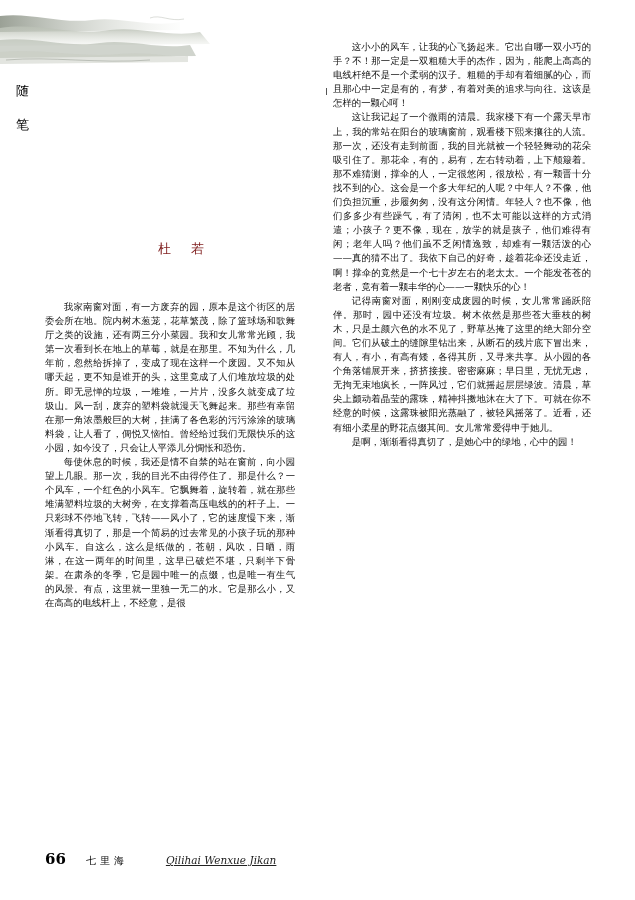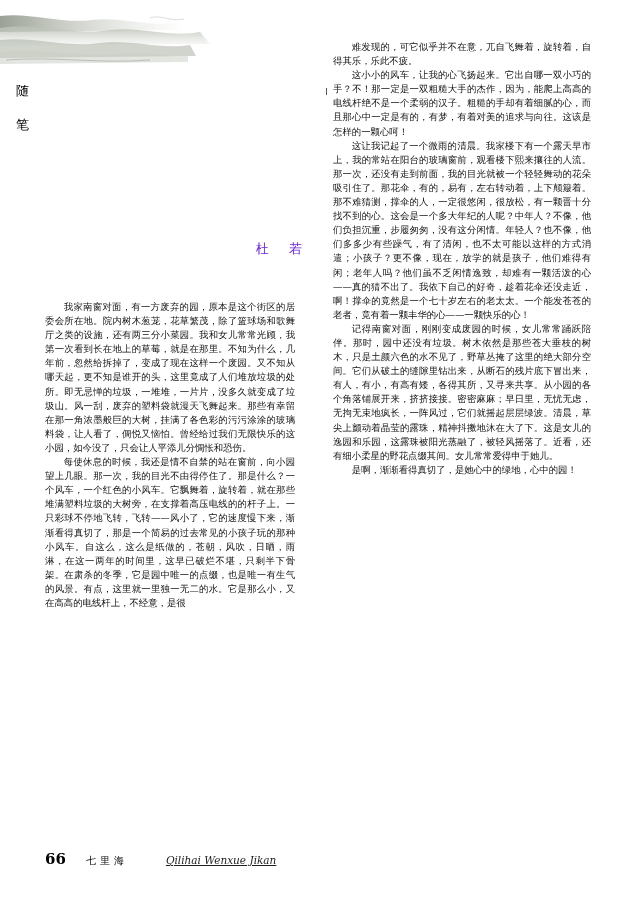--- a/index.html
+++ b/index.html
@@ -58,24 +58,24 @@
     font-size: 31px;
     letter-spacing: 6px;
     color: #000;
     font-family: "DejaVu Serif", "Liberation Serif", serif;
   }
   .byline {
     position: absolute;
     left: 60px;
     top: 240px;
     width: 250px;
-    text-align: right;
+    text-align: center;
     font-size: 13px;
     letter-spacing: 8px;
-    color: #6d28d9;
+    color: #7f1d1d;
   }
 
   
   .col {
     position: absolute;
     top: 300px;
     width: 250px;
     font-size: 9.4px;
     line-height: 14.1px;
     text-align: justify;
@@ -165,24 +165,23 @@
   <div class="byline">杜 若</div>
 
   <div class="gutter-tick"></div>
 
   <div class="col left">
     <p>我家南窗对面，有一方废弃的园，原本是这个街区的居委会所在地。院内树木葱茏，花草繁茂，除了篮球场和歌舞厅之类的设施，还有两三分小菜园。我和女儿常常光顾，我第一次看到长在地上的草莓，就是在那里。不知为什么，几年前，忽然给拆掉了，变成了现在这样一个废园。又不知从哪天起，更不知是谁开的头，这里竟成了人们堆放垃圾的处所。即无忌惮的垃圾，一堆堆，一片片，没多久就变成了垃圾山。风一刮，废弃的塑料袋就漫天飞舞起来。那些有幸留在那一角浓墨般巨的大树，挂满了各色彩的污污涂涂的玻璃料袋，让人看了，倜悦又恼怕。曾经给过我们无限快乐的这小园，如今没了，只会让人平添儿分惆怅和恐伤。</p>
     <p>每使休息的时候，我还是情不自禁的站在窗前，向小园望上几眼。那一次，我的目光不由得停住了。那是什么？一个风车，一个红色的小风车。它飘舞着，旋转着，就在那些堆满塑料垃圾的大树旁，在支撑着高压电线的的杆子上。一只彩球不停地飞转，飞转——风小了，它的速度慢下来，渐渐看得真切了，那是一个简易的过去常见的小孩子玩的那种小风车。自这么，这么是纸做的，苍朝，风吹，日晒，雨淋，在这一两年的时间里，这早已破烂不堪，只剩半下骨架。在肃杀的冬季，它是园中唯一的点缀，也是唯一有生气的风景。有点，这里就一里独一无二的水。它是那么小，又在高高的电线杆上，不经意，是很</p>
   </div>
 
   <div class="col right">
-    <p>难发现的，可它似乎并不在意，兀自飞舞着，旋转着，自得其乐，乐此不疲。</p>
     <p>这小小的风车，让我的心飞扬起来。它出自哪一双小巧的手？不！那一定是一双粗糙大手的杰作，因为，能爬上高高的电线杆绝不是一个柔弱的汉子。粗糙的手却有着细腻的心，而且那心中一定是有的，有梦，有着对美的追求与向往。这该是怎样的一颗心呵！</p>
     <p>这让我记起了一个微雨的清晨。我家楼下有一个露天早市上，我的常站在阳台的玻璃窗前，观看楼下熙来攘往的人流。那一次，还没有走到前面，我的目光就被一个轻轻舞动的花朵吸引住了。那花伞，有的，易有，左右转动着，上下颠簸着。那不难猜测，撑伞的人，一定很悠闲，很放松，有一颗晋十分找不到的心。这会是一个多大年纪的人呢？中年人？不像，他们负担沉重，步履匆匆，没有这分闲情。年轻人？也不像，他们多多少有些躁气，有了清闲，也不太可能以这样的方式消遣；小孩子？更不像，现在，放学的就是孩子，他们难得有闲；老年人吗？他们虽不乏闲情逸致，却难有一颗活泼的心——真的猜不出了。我依下自己的好奇，趁着花伞还没走近，啊！撑伞的竟然是一个七十岁左右的老太太。一个能发苍苍的老者，竟有着一颗丰华的心——一颗快乐的心！</p>
-    <p>记得南窗对面，刚刚变成废园的时候，女儿常常踊跃陪伴。那时，园中还没有垃圾。树木依然是那些苍大垂枝的树木，只是土颜六色的水不见了，野草丛掩了这里的绝大部分空间。它们从破土的缝隙里钻出来，从断石的残片底下冒出来，有人，有小，有高有矮，各得其所，又寻来共享。从小园的各个角落铺展开来，挤挤接接。密密麻麻；早日里，无忧无虑，无拘无束地疯长，一阵风过，它们就摇起层层绿波。清晨，草尖上颤动着晶莹的露珠，精神抖擞地沐在大了下。这是女儿的逸园和乐园，这露珠被阳光蒸融了，被轻风摇落了。近看，还有细小柔星的野花点缀其间。女儿常常爱得申于她儿。</p>
+    <p>记得南窗对面，刚刚变成废园的时候，女儿常常踊跃陪伴。那时，园中还没有垃圾。树木依然是那些苍大垂枝的树木，只是土颜六色的水不见了，野草丛掩了这里的绝大部分空间。它们从破土的缝隙里钻出来，从断石的残片底下冒出来，有人，有小，有高有矮，各得其所，又寻来共享。从小园的各个角落铺展开来，挤挤接接。密密麻麻；早日里，无忧无虑，无拘无束地疯长，一阵风过，它们就摇起层层绿波。清晨，草尖上颤动着晶莹的露珠，精神抖擞地沐在大了下。可就在你不经意的时候，这露珠被阳光蒸融了，被轻风摇落了。近看，还有细小柔星的野花点缀其间。女儿常常爱得申于她儿。</p>
     <p>是啊，渐渐看得真切了，是她心中的绿地，心中的园！</p>
   </div>
 
   <div class="footer">
     <span class="folio">66</span>
     <span class="journal-cn">七里海</span>
     <span class="journal-en">Qilihai Wenxue Jikan</span>
   </div>
 
 </div>

